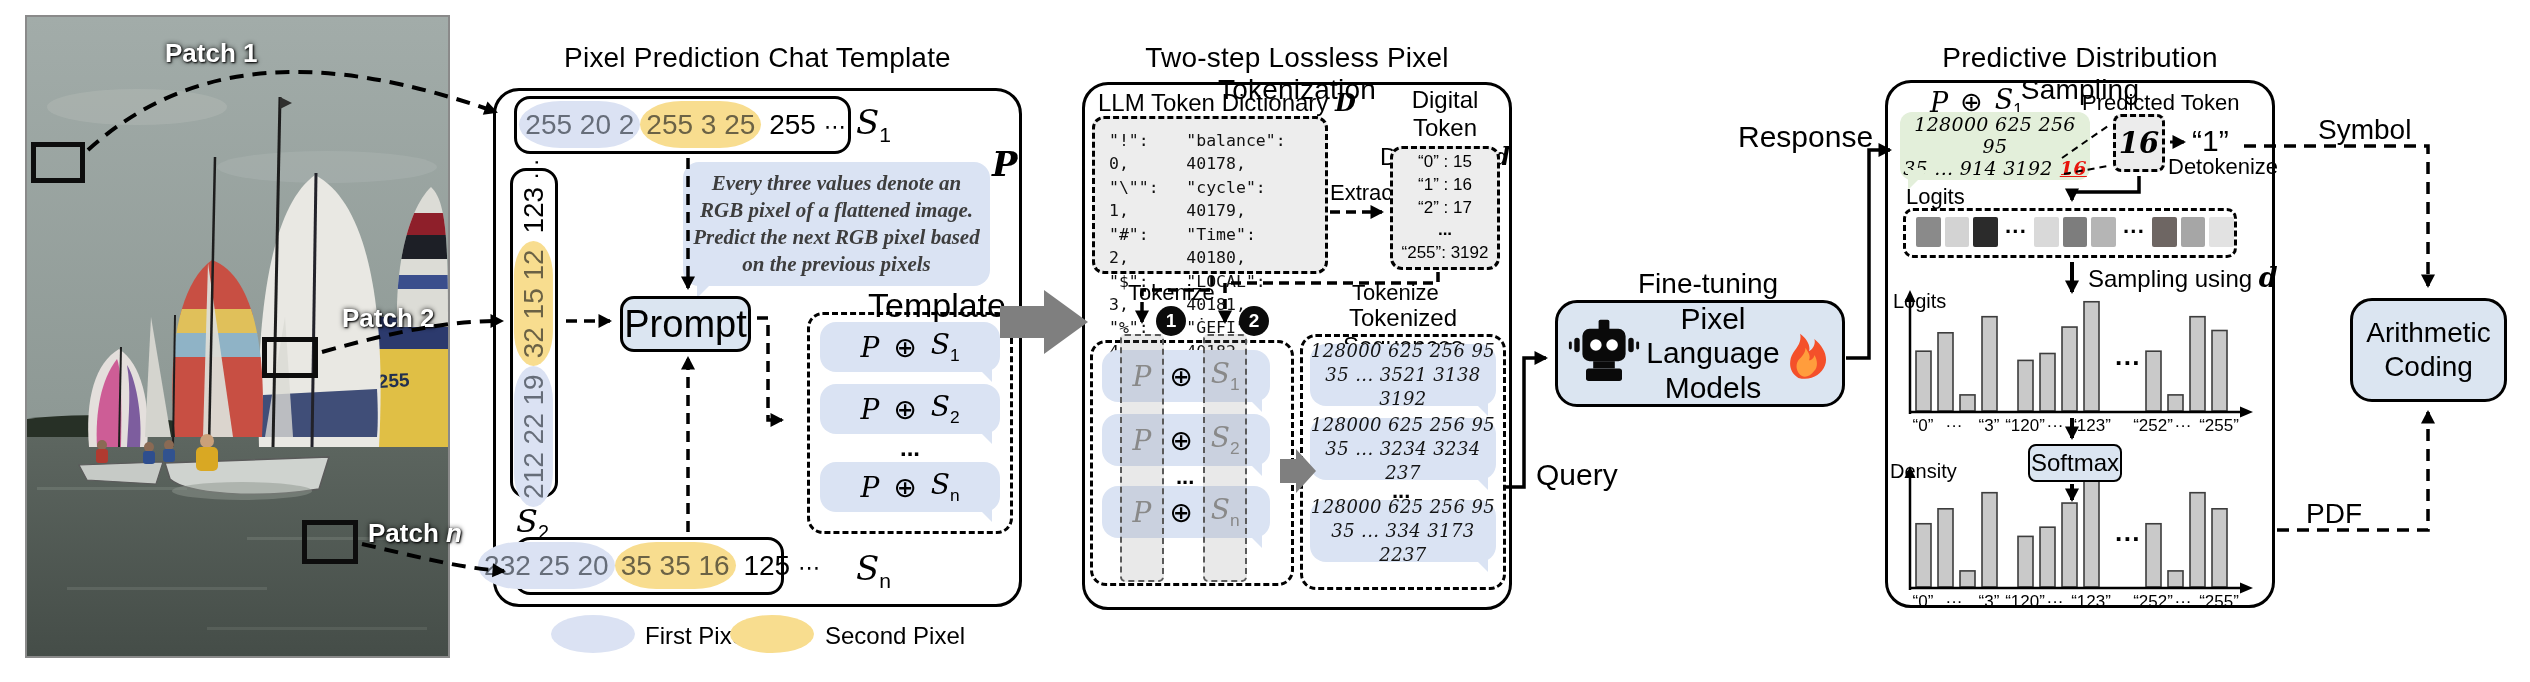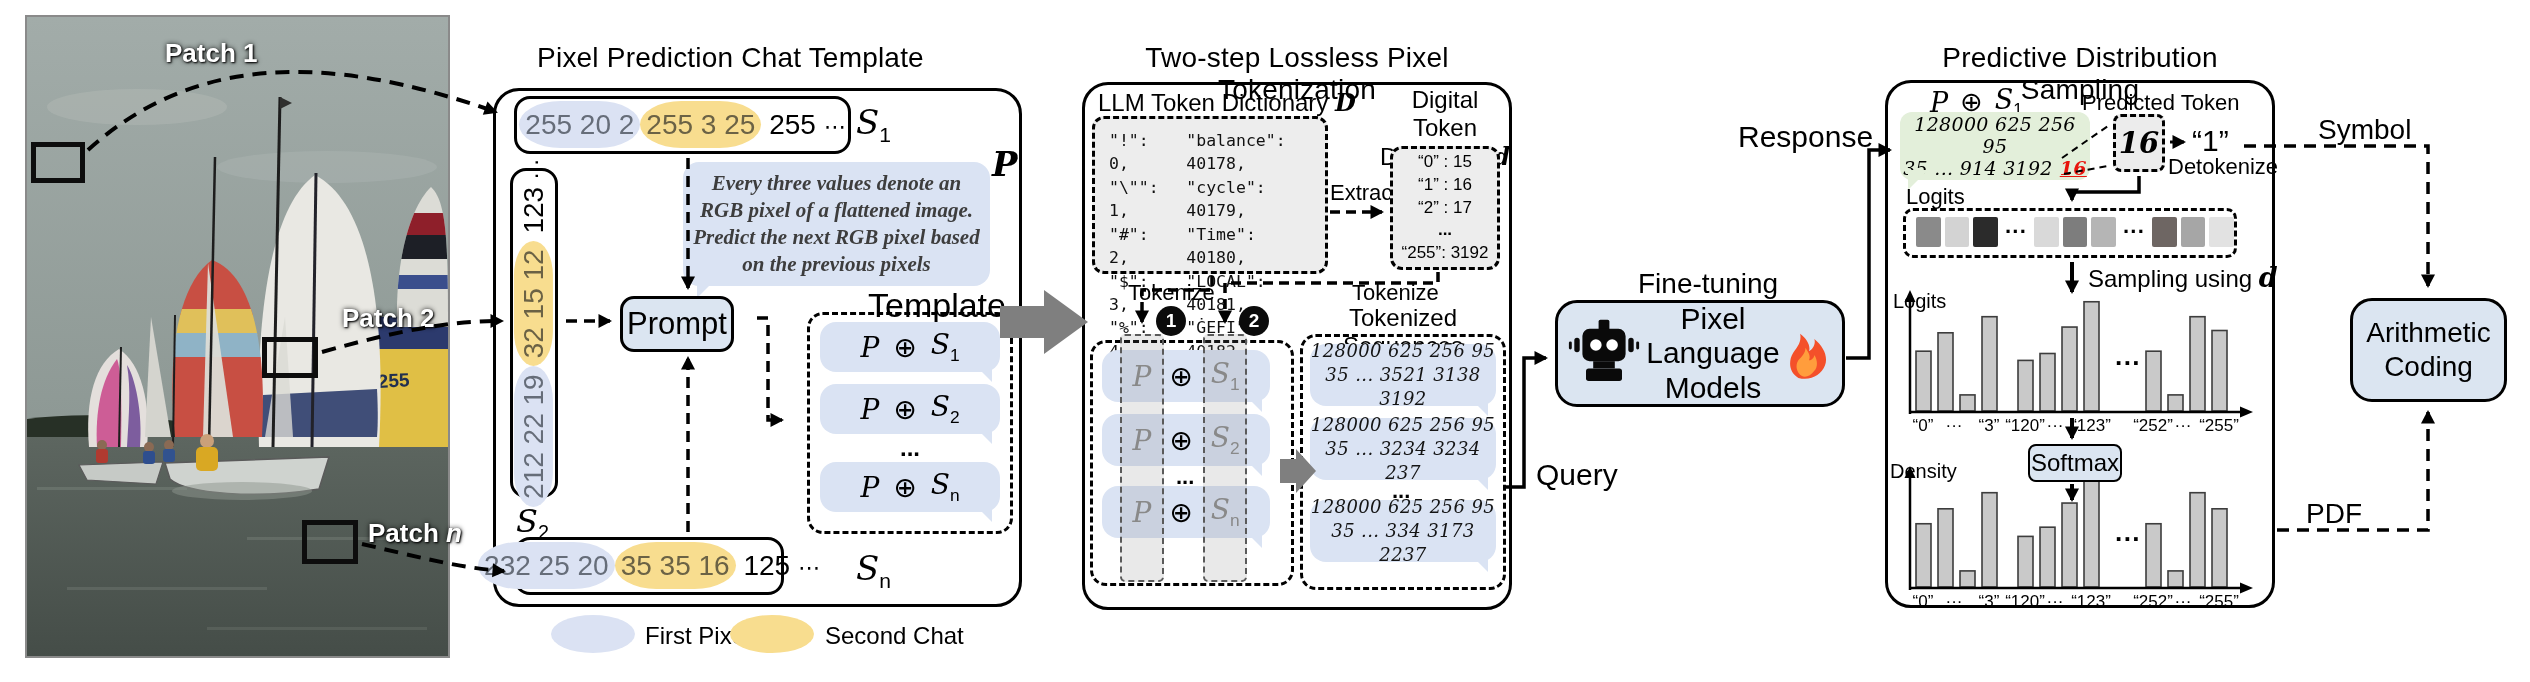--- a/index.html
+++ b/index.html
@@ -166,41 +166,41 @@
     <path d="M2170,142 H2184" fill="none" stroke="#000" stroke-width="3" marker-end="url(#ah)"></path>
     <path d="M2139,176 V192 H2072 V200" fill="none" stroke="#000" stroke-width="3.5" marker-end="url(#ah)"></path>
     <path d="M2072,262 V292" fill="none" stroke="#000" stroke-width="4" marker-end="url(#ah)"></path>
     <path d="M2072,418 V438" fill="none" stroke="#000" stroke-width="4" marker-end="url(#ah)"></path>
     <path d="M2072,484 V500" fill="none" stroke="#000" stroke-width="4" marker-end="url(#ah)"></path>
 
     <path d="M2244,146 H2428 V286" fill="none" stroke="#000" stroke-width="3.5" stroke-dasharray="12 8" marker-end="url(#ah)"></path>
     <path d="M2277,530 H2428 V412" fill="none" stroke="#000" stroke-width="3.5" stroke-dasharray="12 8" marker-end="url(#ah)"></path>
   </svg>
 
-  <div class="abs sec-title" style="left:466px;top:42px;width:529px;z-index:3">Pixel Prediction Chat Template</div>
+  <div class="abs sec-title" style="left:493px;top:42px;width:529px;z-index:3">Pixel Prediction Chat Template</div>
   <div class="abs rbox" style="left:493px;top:88px;width:529px;height:519px;z-index:2"></div>
 
   <div class="abs seqbox" style="left:514px;top:96px;width:337px;height:58px;z-index:3">
     <span class="numtext"><span class="pill pill-b">255 20 2</span><span class="pill pill-y">255 3 25</span> <span>255</span> <span style="font-size:22px">⋯</span></span>
   </div>
   <div class="abs" style="left:856px;top:102px;font-size:34px;z-index:3"><span class="scr">S</span><sub>1</sub></div>
 
   <div class="abs seqbox" style="left:510px;top:168px;width:48px;height:330px;z-index:3">
     <div style="transform:rotate(-90deg);white-space:nowrap" class="numtext">
       <span class="pill pill-b" style="padding:4px 8px">212 22 19</span><span class="pill pill-y" style="padding:4px 8px">32 15 12</span> <span>123</span> <span style="font-size:20px">⋯</span>
     </div>
   </div>
   <div class="abs" style="left:516px;top:502px;font-size:32px;z-index:3"><span class="scr">S</span><sub>2</sub></div>
 
   <div class="bubble ptail" style="left:683px;top:162px;width:307px;height:124px;z-index:3;display:flex;align-items:center;justify-content:center">
     <div style="font-style:italic;font-size:21px;color:#3d3d3d;text-align:center;width:288px;line-height:1.28;font-weight:bold;font-family:Liberation Serif, serif">Every three values denote an RGB pixel of a flattened image. Predict the next RGB pixel based on the previous pixels</div>
   </div>
   <div class="abs scr" style="left:992px;top:144px;font-size:34px;font-weight:bold;z-index:3">P</div>
 
-  <div class="abs bluebox" style="left:620px;top:296px;width:114px;height:56px;z-index:3;font-size:31px">Prompt</div>
+  <div class="abs bluebox" style="left:620px;top:296px;width:131px;height:56px;z-index:3;font-size:38px">Prompt</div>
 
   <div class="abs" style="left:868px;top:286px;font-size:34px;z-index:3">Template</div>
   <div class="abs dashbox" style="left:807px;top:312px;width:206px;height:222px;z-index:2"></div>
   <div class="bubble tail-br row-ps" style="left:820px;top:322px;width:180px;height:50px;z-index:3">
     <span><span class="scr">P</span></span>
       <span>⊕</span>
       <span><span class="scr">S</span><sub>1</sub></span>
   </div>
   <div class="bubble tail-br row-ps" style="left:820px;top:384px;width:180px;height:50px;z-index:3">
     <span><span class="scr">P</span></span>
@@ -215,21 +215,21 @@
   </div>
 
   <div class="abs seqbox" style="left:514px;top:537px;width:270px;height:58px;z-index:3">
     <span class="numtext"><span class="pill pill-b">232 25 20</span><span class="pill pill-y">35 35 16</span> <span>125</span> <span style="font-size:22px">⋯</span></span>
   </div>
   <div class="abs" style="left:856px;top:548px;font-size:34px;z-index:3"><span class="scr">S</span><sub>n</sub></div>
 
   <div class="ellip" style="left:551px;top:615px;width:84px;height:38px;background:#dbe2f3"></div>
   <div class="legendlbl" style="left:645px;top:622px">First Pixel</div>
   <div class="ellip" style="left:730px;top:615px;width:84px;height:38px;background:#f8dd8f"></div>
-  <div class="legendlbl" style="left:825px;top:622px">Second Chat</div>
+  <div class="legendlbl" style="left:825px;top:622px">Second Pixel</div>
 
   <div class="abs sec-title" style="left:1082px;top:42px;width:430px;z-index:3">Two-step Lossless Pixel Tokenization</div>
   <div class="abs rbox" style="left:1082px;top:82px;width:430px;height:528px;z-index:2"></div>
 
   <div class="abs" style="left:1098px;top:88px;font-size:24px;z-index:3">
     <span>LLM Token Dictionary</span> <span class="scr" style="font-weight:bold">D</span>
   </div>
   <div class="abs graydash" style="left:1092px;top:116px;width:236px;height:158px;z-index:3;padding:10px 0 0 14px;display:flex;gap:12px">
     <div class="dictfont">
       <div>"!": 0,</div>

